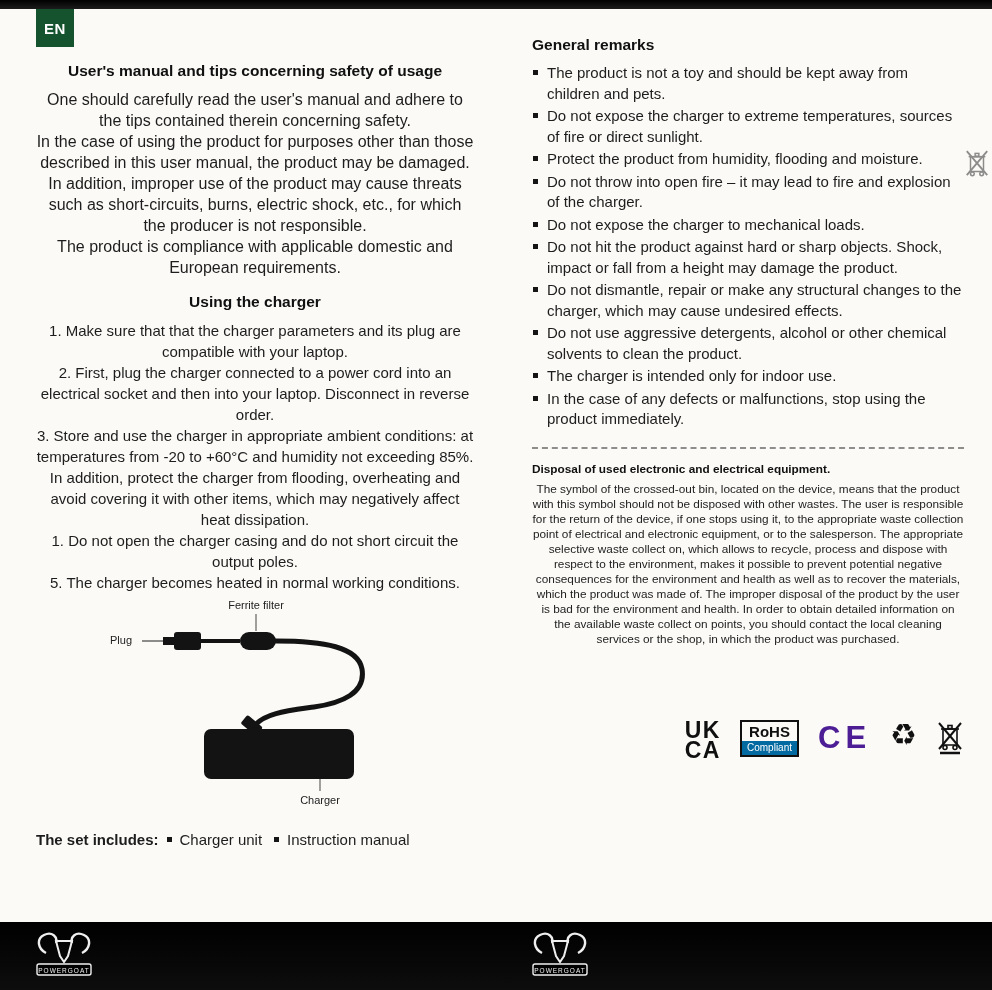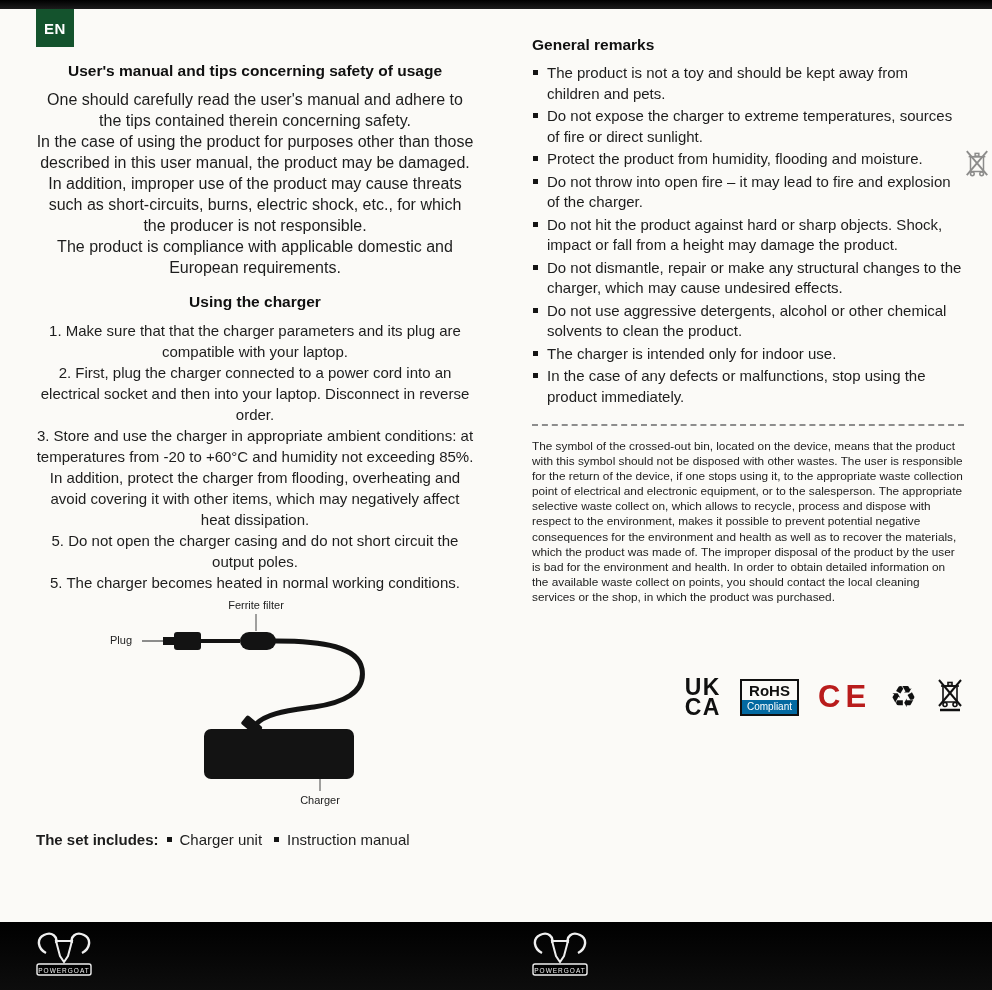--- a/index.html
+++ b/index.html
@@ -24,29 +24,29 @@
   .num-list p { font-size:15px; line-height:21px; margin:0; }
 
   .bullets { list-style:none; margin:5px 0 0; padding:0; font-size:15px; line-height:20.5px; }
   .bullets li { position:relative; padding-left:15px; margin:0 0 2px; }
   .bullets li::before { content:""; position:absolute; left:1px; top:7px;
     width:5px; height:5px; background:#151515; }
 
   .dashed-divider { border:none; border-top:2px dashed #8d8d8d; margin:17px 0 13px; }
 
   .disposal-heading { font-size:11.8px; font-weight:bold; margin:0 0 6px; color:#101010; }
-  .disposal-body { font-size:11.8px; line-height:15.1px; margin:0; color:#222; }
-
-  .marks-row { display:flex; align-items:center; justify-content:flex-end;
+  .disposal-body { font-size:11.8px; line-height:15.1px; margin:0; color:#222;text-align:center; }
+
+  .marks-row { display:flex; align-items:flex-start; justify-content:flex-end;
     gap:19px; margin-top:72px; }
   .ukca { font-weight:bold; font-size:23px; line-height:20px; letter-spacing:1.5px; color:#101010; }
   .rohs { border:2.5px solid #101010; text-align:center; }
   .rohs-title { font-weight:bold; font-size:15px; padding:1px 7px 0; color:#101010; }
   .rohs-sub { background:#0369a1; color:#fff; font-size:10px; padding:1px 5px 2px; margin-top:1px; }
-  .ce { font-size:31px; font-weight:bold; letter-spacing:5px; color:#b91c1c; }
+  .ce { font-size:31px; font-weight:bold; letter-spacing:5px; color:#4c1d95; }
   .recycle { font-size:30px; color:#101010; line-height:1; }
 
   .edge-bin { position:absolute; top:148px; right:2px; opacity:.55; }
 
   
   .diagram { position:relative; width:330px; height:212px; margin:8px 0 0 72px; }
   .diagram svg { position:absolute; left:0; top:0; }
   .dlabel { position:absolute; font-size:11px; color:#222; white-space:nowrap; }
   .lbl-ferrite { top:-2px; left:148px; transform:translateX(-50%); }
   .lbl-plug { top:33px; left:2px; }
@@ -87,21 +87,21 @@
     <p class="body-p">One should carefully read the user's manual and adhere to the tips contained therein concerning safety.</p>
     <p class="body-p">In the case of using the product for purposes other than those described in this user manual, the product may be damaged. In addition, improper use of the product may cause threats such as short-circuits, burns, electric shock, etc., for which the producer is not responsible.</p>
     <p class="body-p">The product is compliance with applicable domestic and European requirements.</p>
   </div>
 
   <h2 class="heading mt">Using the charger</h2>
   <div class="num-list">
     <p>1. Make sure that that the charger parameters and its plug are compatible with your laptop.</p>
     <p>2. First, plug the charger connected to a power cord into an electrical socket and then into your laptop. Disconnect in reverse order.</p>
     <p>3. Store and use the charger in appropriate ambient conditions: at temperatures from -20 to +60°C and humidity not exceeding 85%. In addition, protect the charger from flooding, overheating and avoid covering it with other items, which may negatively affect heat dissipation.</p>
-    <p>5. Do not open the charger casing and do not short circuit the output poles.</p>
+    <p>1. Do not open the charger casing and do not short circuit the output poles.</p>
     <p>5. The charger becomes heated in normal working conditions.</p>
   </div>
 
 
   <div class="diagram">
     <svg width="330" height="212" viewBox="0 0 330 212">
 
       <line x1="148" y1="13" x2="148" y2="30" stroke="#444" stroke-width="1"></line>
 
       <line x1="34" y1="40" x2="55" y2="40" stroke="#444" stroke-width="1.2"></line>
@@ -134,29 +134,31 @@
   </div>
 </div>
 
 <div class="col-right">
   <h2 class="heading">General remarks</h2>
   <ul class="bullets">
     <li>The product is not a toy and should be kept away from children and pets.</li>
     <li>Do not expose the charger to extreme temperatures, sources of fire or direct sunlight.</li>
     <li>Protect the product from humidity, flooding and moisture.</li>
     <li>Do not throw into open fire – it may lead to fire and explosion of the charger.</li>
+    <li>Do not expose the charger to mechanical loads.</li>
     <li>Do not hit the product against hard or sharp objects. Shock, impact or fall from a height may damage the product.</li>
     <li>Do not dismantle, repair or make any structural changes to the charger, which may cause undesired effects.</li>
     <li>Do not use aggressive detergents, alcohol or other chemical solvents to clean the product.</li>
     <li>The charger is intended only for indoor use.</li>
     <li>In the case of any defects or malfunctions, stop using the product immediately.</li>
   </ul>
 
   <hr class="dashed-divider">
 
+  <h3 class="disposal-heading">Disposal of used electronic and electrical equipment.</h3>
   <p class="disposal-body">The symbol of the crossed-out bin, located on the device, means that the product with this symbol should not be disposed with other wastes. The user is responsible for the return of the device, if one stops using it, to the appropriate waste collection point of electrical and electronic equipment, or to the salesperson. The appropriate selective waste collect on, which allows to recycle, process and dispose with respect to the environment, makes it possible to prevent potential negative consequences for the environment and health as well as to recover the materials, which the product was made of. The improper disposal of the product by the user is bad for the environment and health. In order to obtain detailed information on the available waste collect on points, you should contact the local cleaning services or the shop, in which the product was purchased.</p>
 
   <div class="marks-row">
     <div class="ukca">
       <div>UK</div>
       <div>CA</div>
     </div>
     <div class="rohs">
       <div class="rohs-title">RoHS</div>
       <div class="rohs-sub">Compliant</div>

